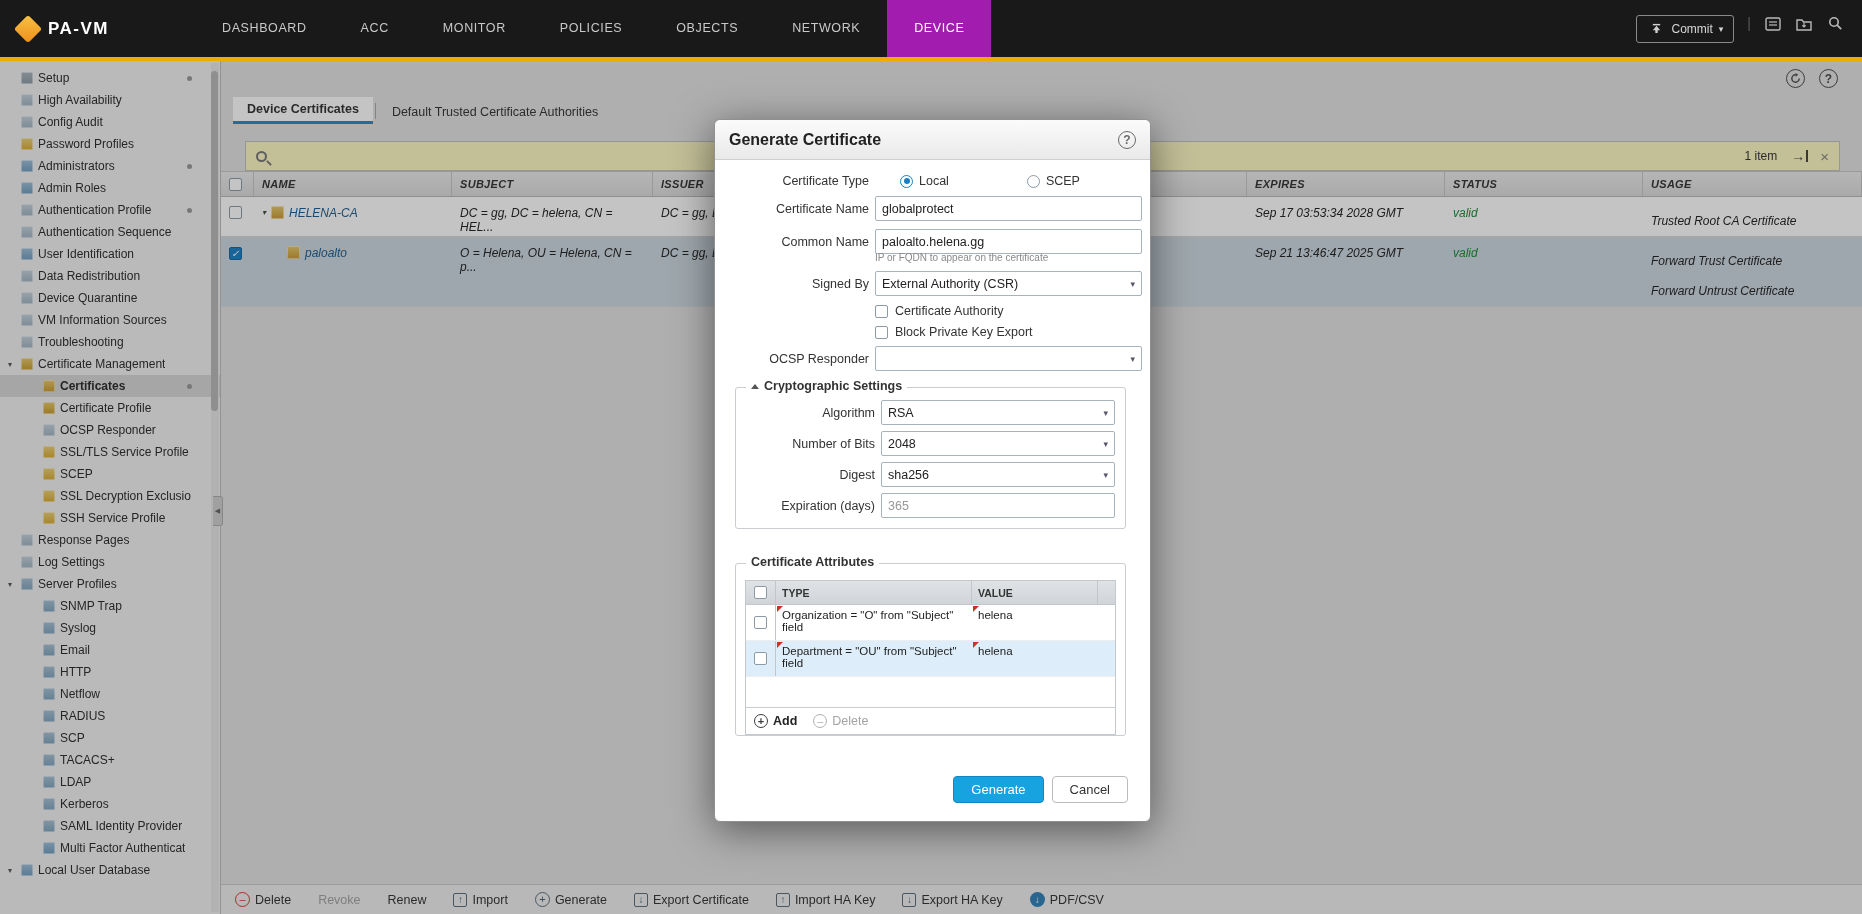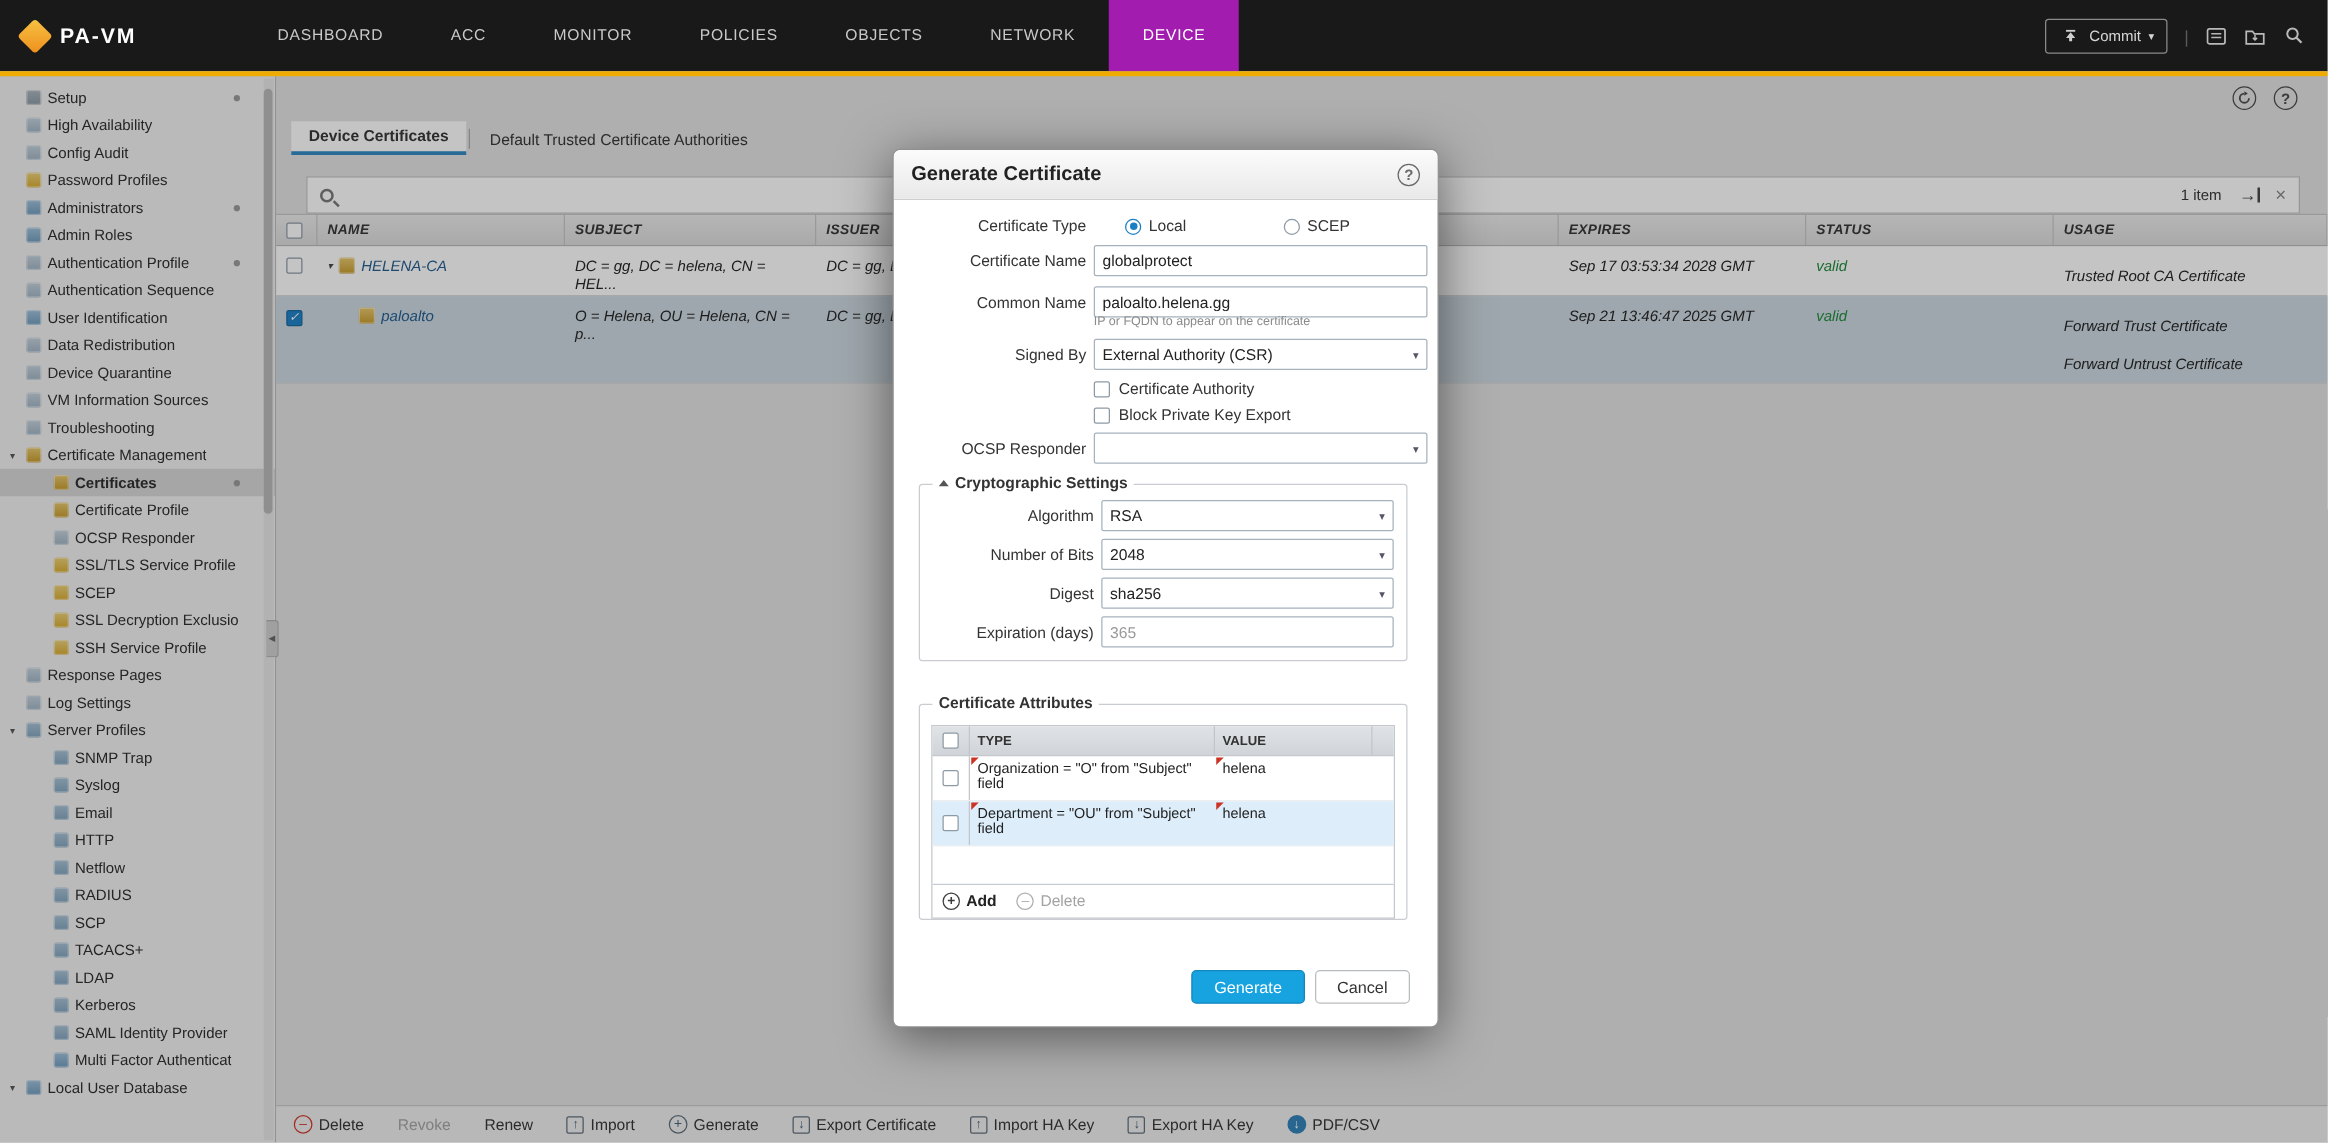--- a/index.html
+++ b/index.html
@@ -6,21 +6,21 @@
   html,body { width:1862px; height:914px; overflow:hidden; font-family:"Liberation Sans",sans-serif; background:#dcdcdc; }
 
   
   .topbar { position:absolute; left:0; top:0; width:1862px; height:57px; background:#191919; display:flex; align-items:center; padding:0 18px; z-index:20; }
   .logo { display:flex; align-items:center; gap:10px; }
   .logo-mark { width:20px; height:20px; background:linear-gradient(135deg,#f6c243,#ef8f1c); transform:rotate(45deg); border-radius:3px; }
   .logo-text { color:#fff; font-size:17px; font-weight:bold; letter-spacing:1.5px; }
   .nav { display:flex; height:100%; margin-left:86px; }
   .nav-tab { padding:0 27px; line-height:57px; font-size:12.5px; color:#c9c9c9; letter-spacing:.6px; cursor:pointer; }
   .nav-tab.active { background:#a21caf; color:#fff; }
-  .topbar-right { margin-left:auto; display:flex; align-items:center; gap:13px; }
+  .topbar-right { margin-left:auto; display:flex; align-items:flex-start; gap:13px; }
   .commit-btn { display:flex; align-items:center; gap:6px; background:transparent; border:1px solid #8a8a8a; border-radius:3px; color:#d6d6d6; font-size:12px; padding:4px 10px; cursor:pointer; font-family:inherit; }
   .caret { font-size:9px; }
   .tb-divider { color:#5a5a5a; font-size:14px; }
   .tb-icon { width:18px; height:18px; display:inline-flex; align-items:center; justify-content:center; }
   .yellowline { position:absolute; left:0; top:57px; width:1862px; height:4px; background:#f0ab00; z-index:20; }
 
   
   .sidebar { position:absolute; left:0; top:61px; width:221px; bottom:0; background:#f2f2f2; border-right:1px solid #bdbdbd; padding-top:6px; overflow:hidden; }
   .side-item { display:flex; align-items:center; height:22px; font-size:12px; color:#2b2b2b; padding-left:8px; cursor:pointer; white-space:nowrap; }
   .side-item .expander { width:13px; font-size:8px; color:#555; flex:none; }
@@ -41,21 +41,21 @@
 
   
   .main { position:absolute; left:221px; top:61px; right:0; bottom:0; background:#e3e3e3; }
   .page-icons { position:absolute; top:8px; right:24px; display:flex; gap:14px; }
   .round-ic { width:19px; height:19px; border-radius:50%; border:1.6px solid #4a4a4a; color:#4a4a4a; font-size:12px; font-weight:bold; display:flex; align-items:center; justify-content:center; cursor:pointer; }
   .tabs-row { position:absolute; top:36px; left:12px; display:flex; align-items:flex-end; height:27px; font-size:12.5px; }
   .ctab { padding:5px 14px; color:#333; cursor:pointer; }
   .ctab.active { background:#fff; font-weight:bold; border-bottom:3px solid #2f88c2; }
   .ctab-sep { width:1px; height:16px; background:#aaa; margin:0 2px 5px; }
 
-  .filter-bar { position:absolute; top:80px; left:12px; right:22px; height:30px; background:#ffffff; border:1px solid #c2c2c2; display:flex; align-items:center; padding:0 10px;margin-left:12px; }
+  .filter-bar { position:absolute; top:80px; left:12px; right:22px; height:30px; background:#fef9c3; border:1px solid #c2c2c2; display:flex; align-items:center; padding:0 10px;margin-left:12px; }
   .mag { width:11px; height:11px; border:2px solid #777; border-radius:50%; position:relative; flex:none; }
   .mag::after { content:""; position:absolute; width:6px; height:2px; background:#777; transform:rotate(45deg); left:8px; top:9px; }
   .filter-input { flex:1; border:none; outline:none; font-size:12px; margin-left:8px; background:transparent; }
   .item-count { font-size:12px; color:#333; margin-right:14px; }
   .arrow-right-ic { font-size:14px; color:#444; border-right:2px solid #444; padding-right:1px; line-height:12px; cursor:pointer; margin-right:12px; }
   .close-ic { font-size:15px; color:#888; cursor:pointer; }
 
   .cert-table { position:absolute; top:110px; left:0; right:0;font-style:italic; }
   .tgrid { display:grid; grid-template-columns:33px 198px 201px 594px 198px 198px auto; }
   .thead { background:linear-gradient(180deg,#ececec,#dcdcdc); border-top:1px solid #c6c6c6; border-bottom:1px solid #b9b9b9; height:26px; }

